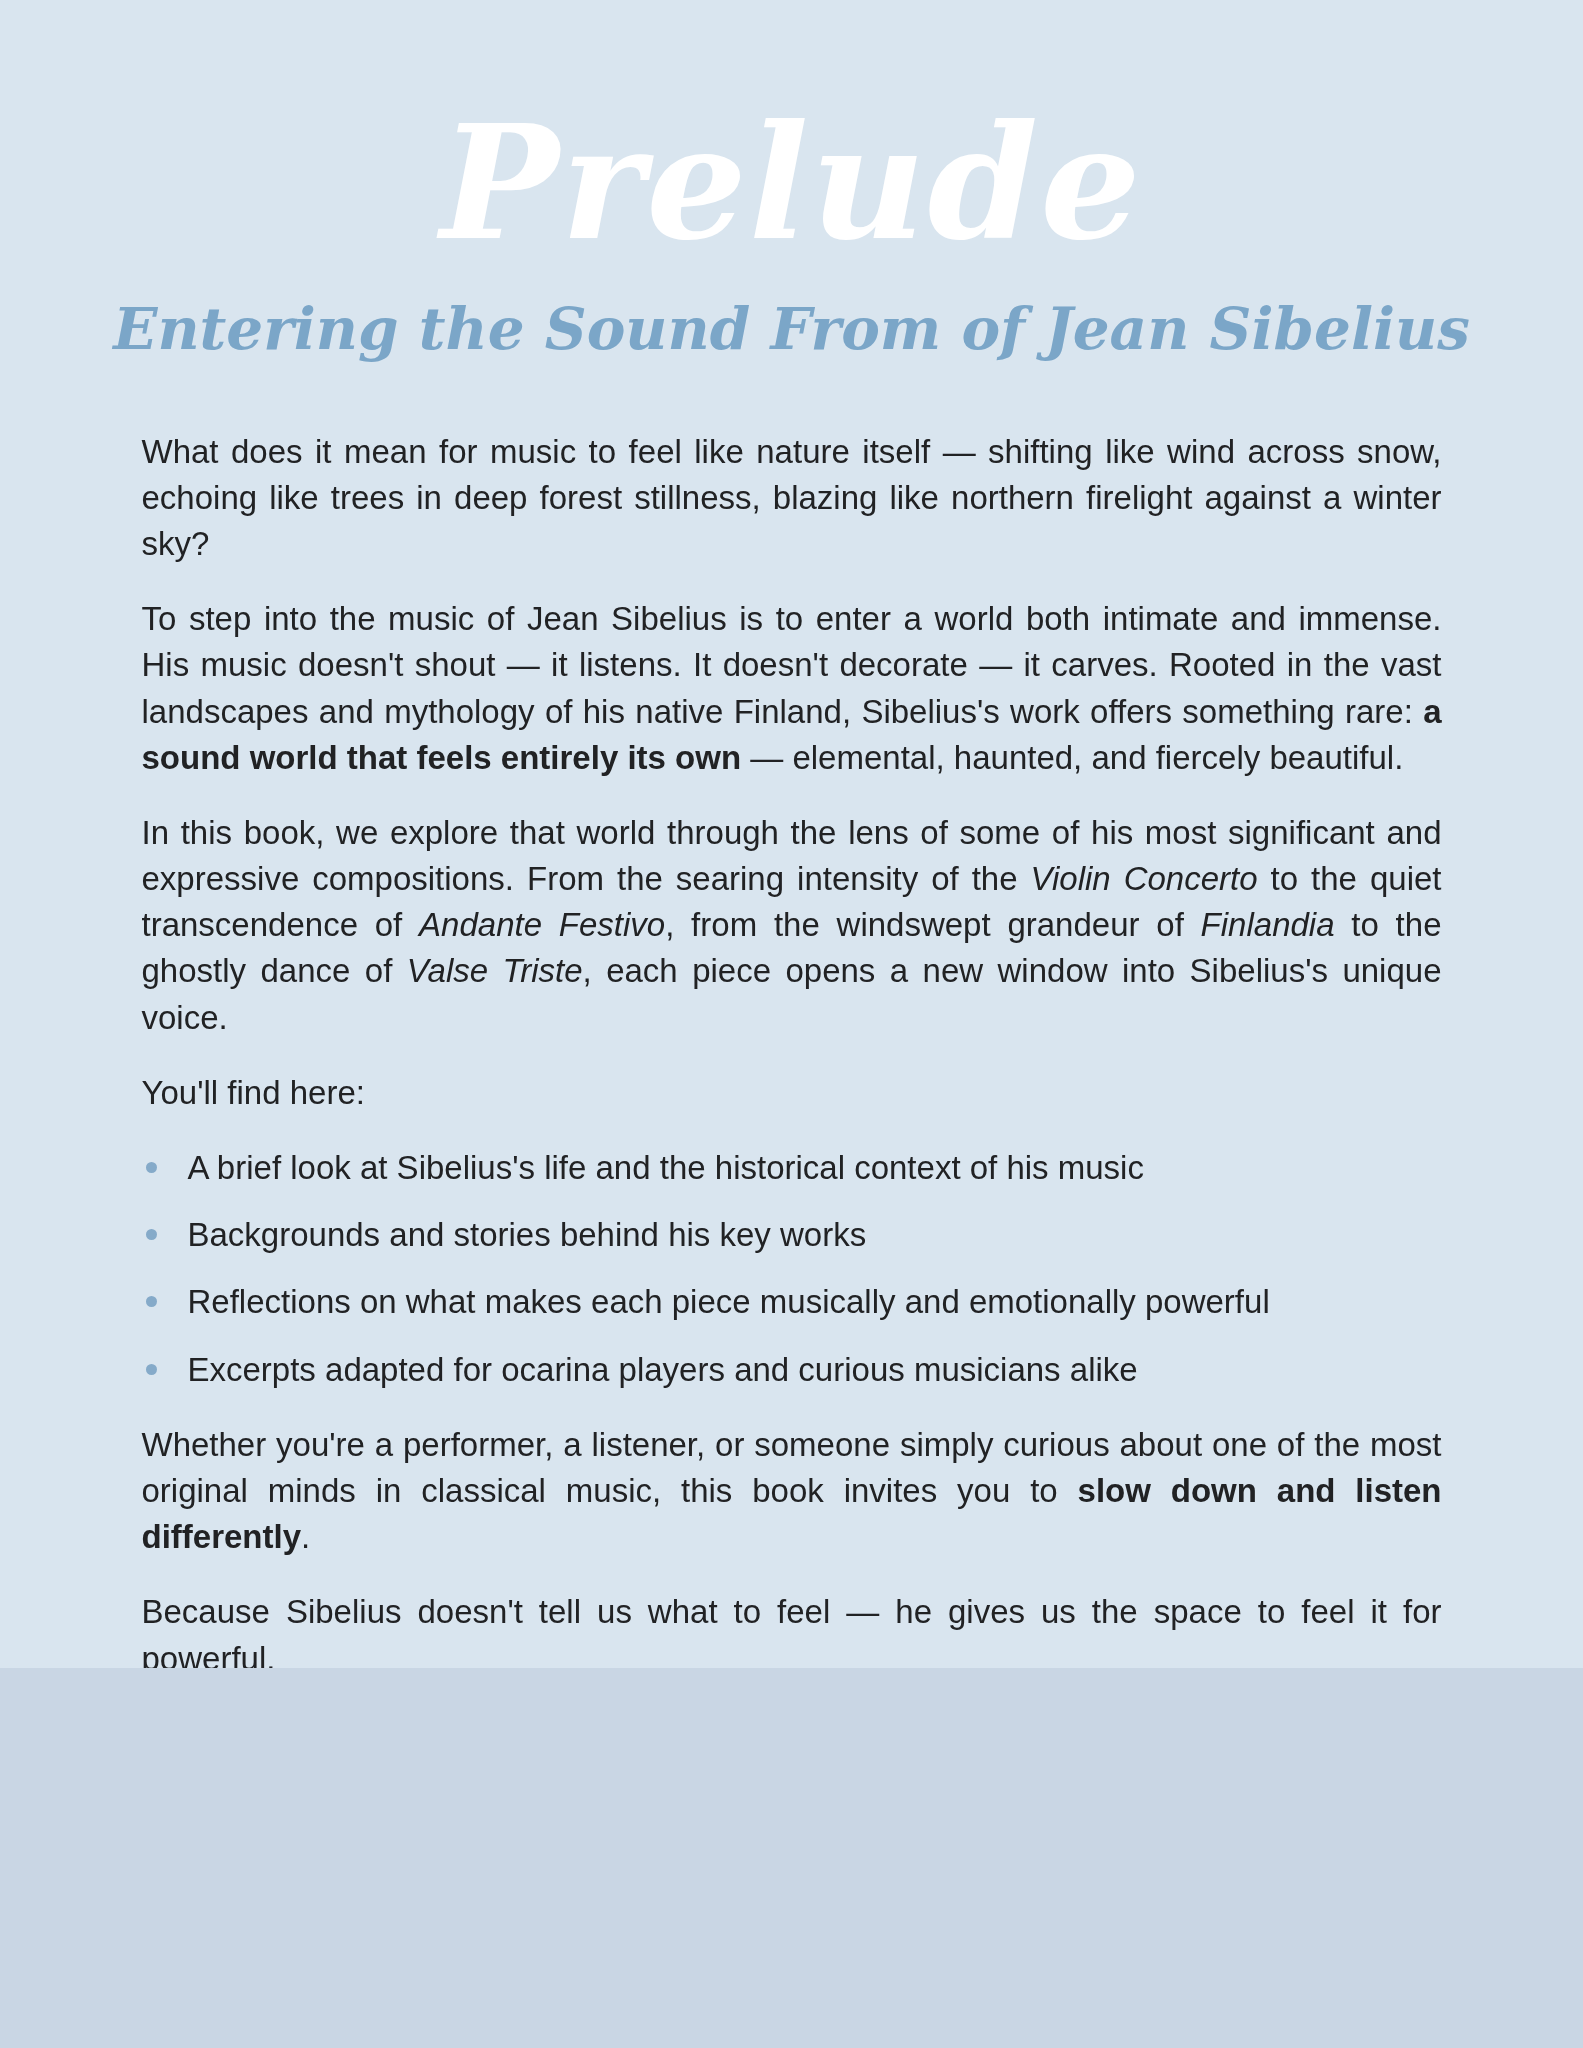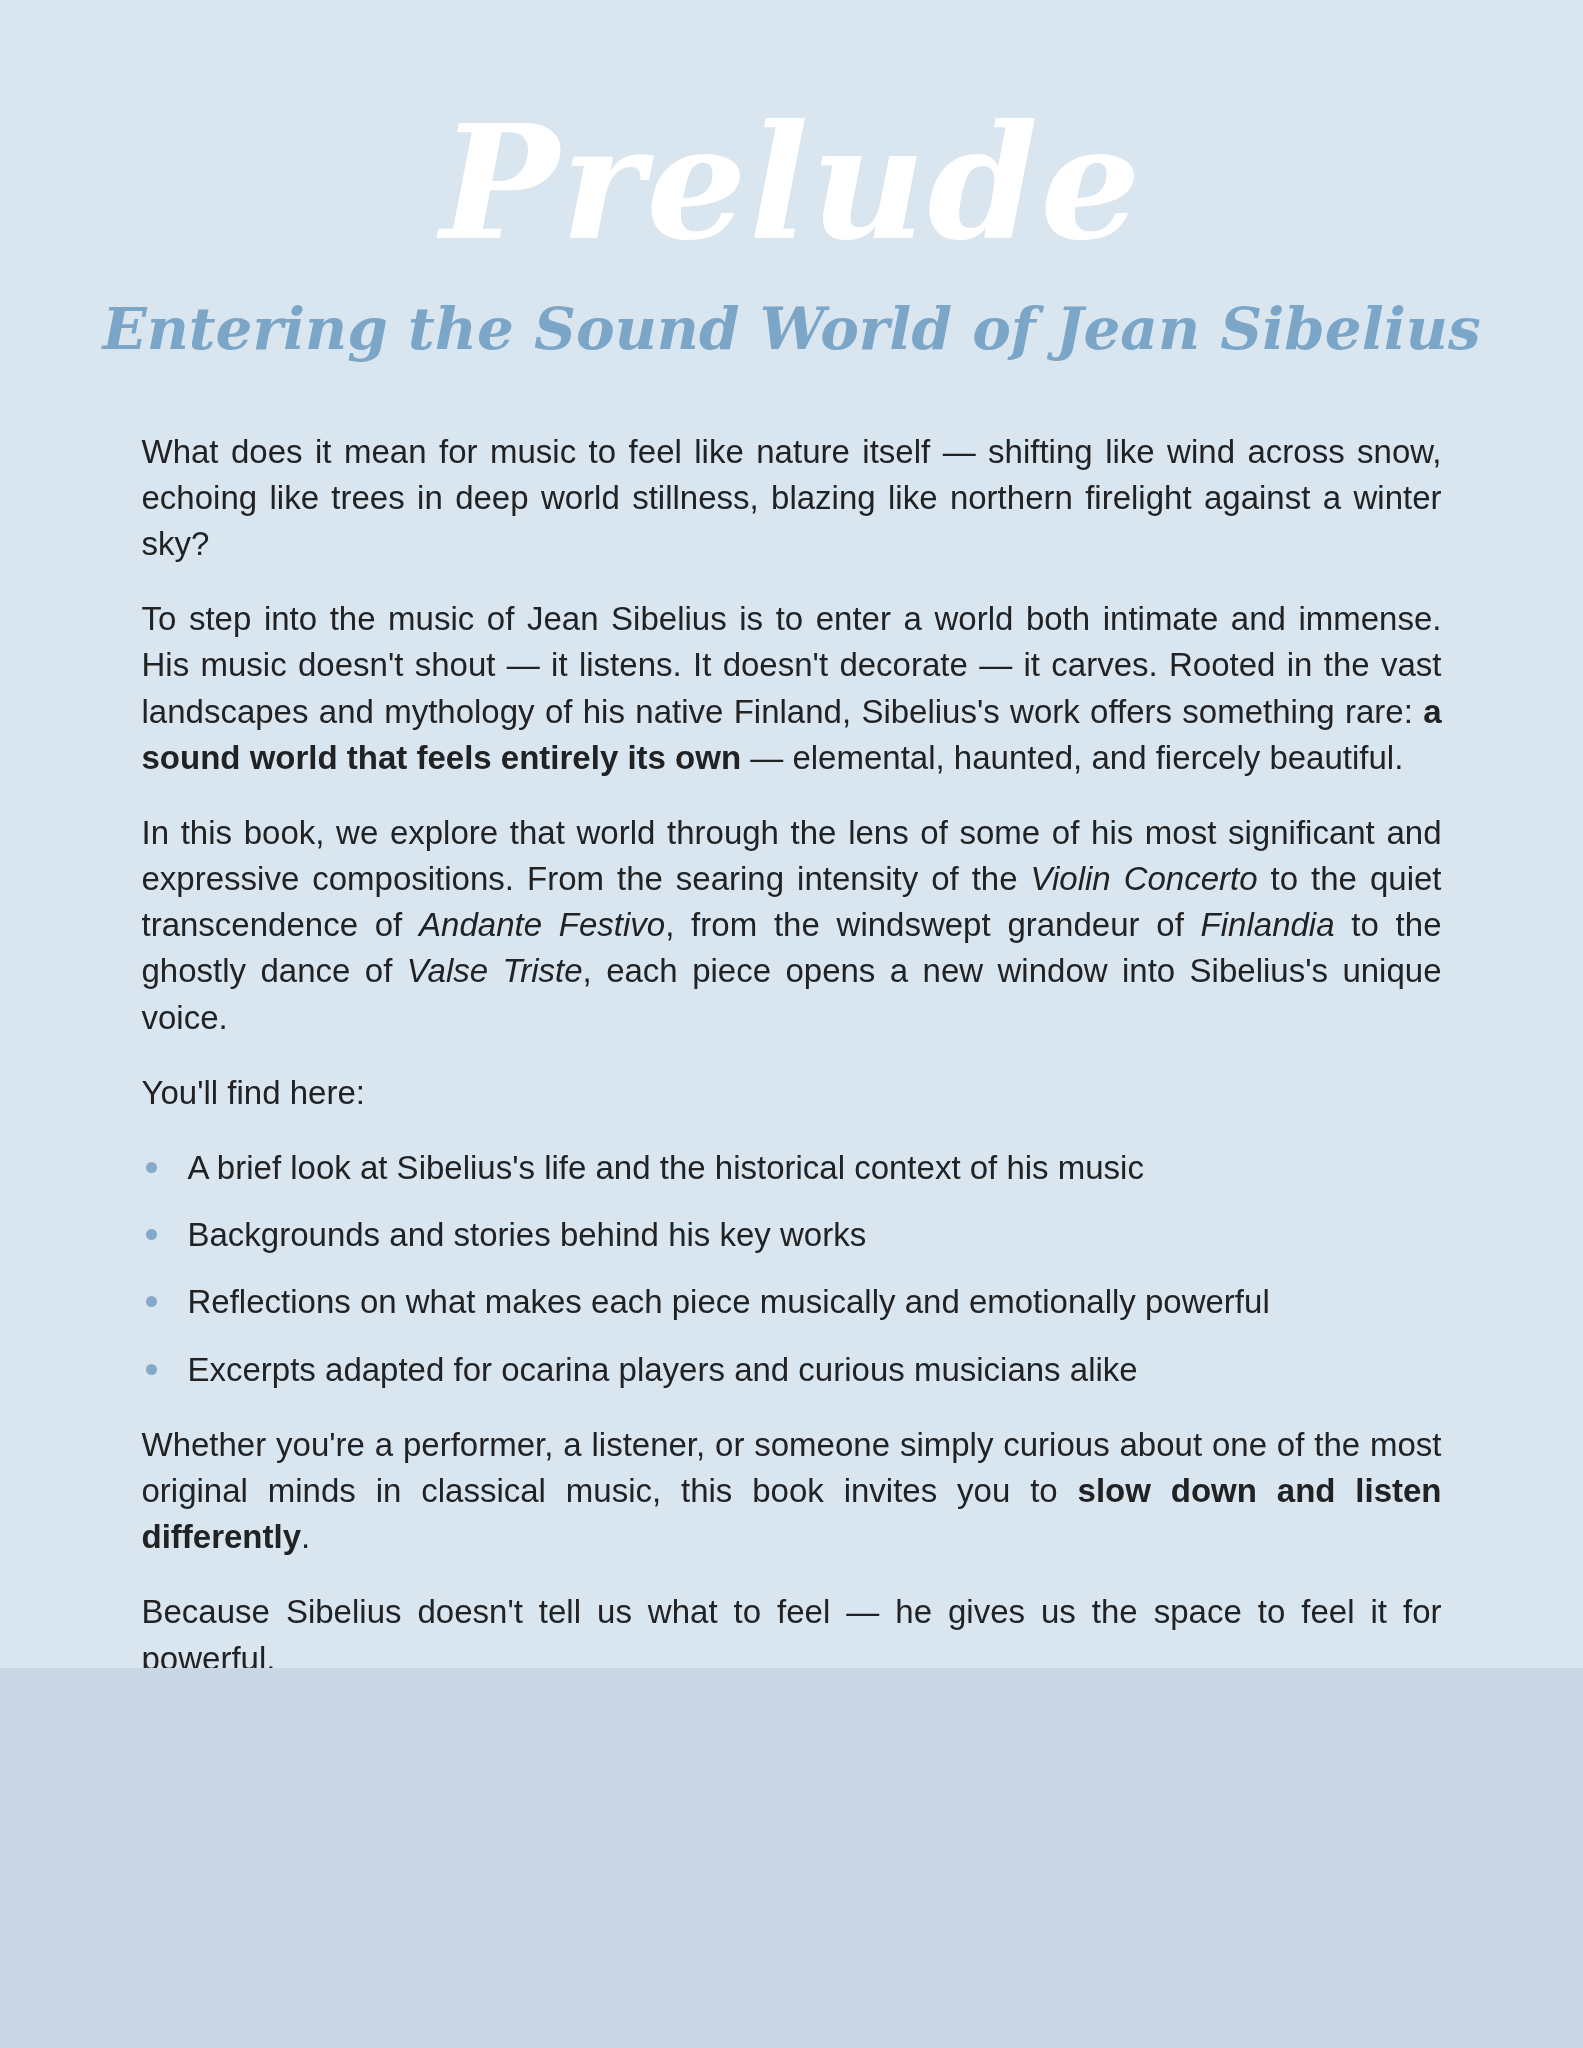--- a/index.html
+++ b/index.html
@@ -82,25 +82,25 @@
     letter-spacing: 1px;
   }
 </style>
 </head>
 <body>
 
 <div class="page">
 
   <h1 class="title">Prelude</h1>
 
-  <h2 class="subtitle">Entering the Sound World of Jean Sibelius</h2>
+  <h2 class="subtitle">Entering the Sound From of Jean Sibelius</h2>
 
   <div class="content">
 
-    <p class="para">What does it mean for music to feel like nature itself — shifting like wind across snow, echoing like trees in deep world stillness, blazing like northern firelight against a winter sky?</p>
+    <p class="para">What does it mean for music to feel like nature itself — shifting like wind across snow, echoing like trees in deep forest stillness, blazing like northern firelight against a winter sky?</p>
 
     <p class="para"><span>To step into the music of Jean Sibelius is to enter a world both intimate and immense. His music doesn't shout — it listens. It doesn't decorate — it carves. Rooted in the vast landscapes and mythology of his native Finland, Sibelius's work offers something rare: </span><span class="b">a sound world that feels entirely its own</span><span> — elemental, haunted, and fiercely beautiful.</span></p>
 
     <p class="para"><span>In this book, we explore that world through the lens of some of his most significant and expressive compositions. From the searing intensity of the </span><span class="i">Violin Concerto</span><span> to the quiet transcendence of </span><span class="i">Andante Festivo</span><span>, from the windswept grandeur of </span><span class="i">Finlandia</span><span> to the ghostly dance of </span><span class="i">Valse Triste</span><span>, each piece opens a new window into Sibelius's unique voice.</span></p>
 
     <p class="para">You'll find here:</p>
 
     <ul class="bullets">
       <li>
         <span class="dot"></span>

